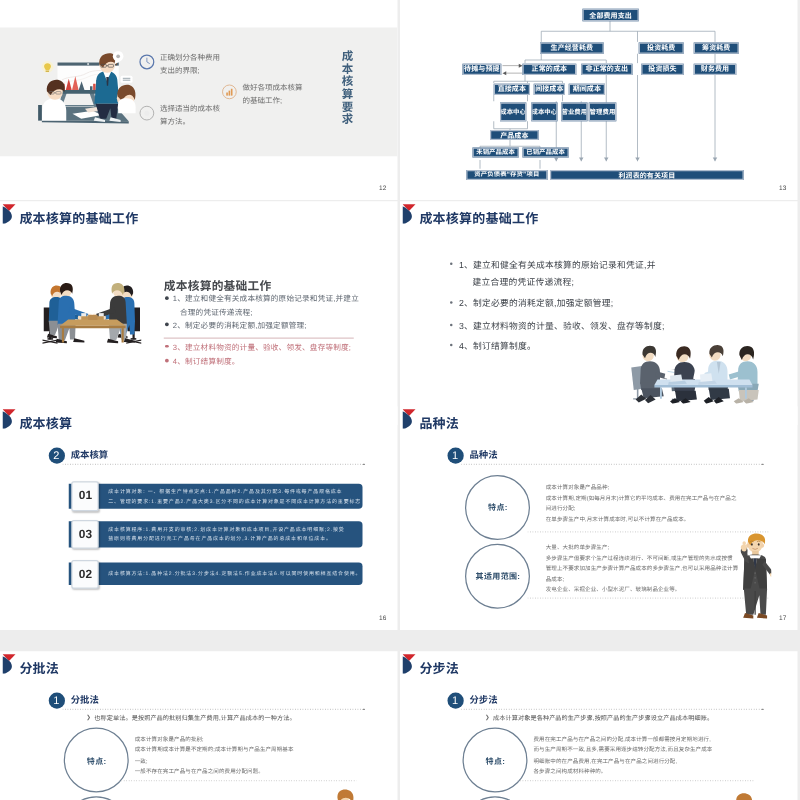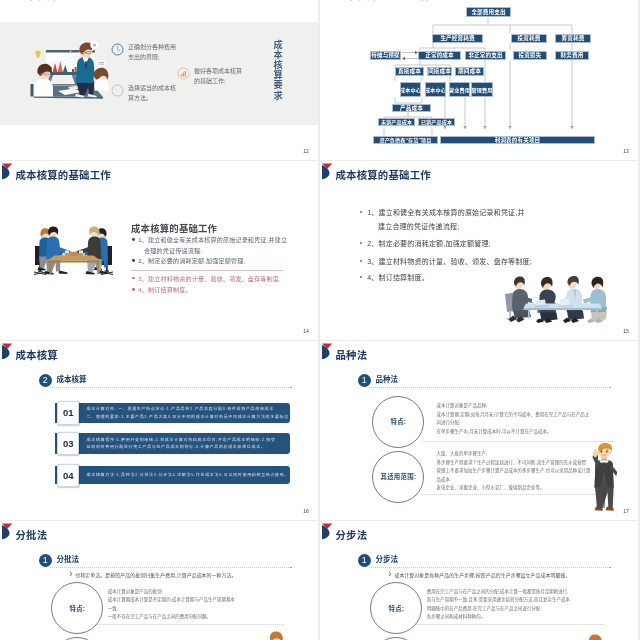--- a/index.html
+++ b/index.html
@@ -4,21 +4,21 @@
 <title>Slide thumbnails</title>
 <style>
   html,body{margin:0;padding:0;}
   body{width:640px;height:640px;overflow:hidden;background:#ededed;
        font-family:"Liberation Sans","Noto Sans CJK SC",sans-serif;
        -webkit-font-smoothing:antialiased;text-rendering:optimizeLegibility;}
   .page{position:absolute;left:0;top:0;width:640px;height:640px;overflow:hidden;background:#ededed;}
   .grid{position:absolute;left:0;top:-19px;width:640px;height:740px;}
   .cell{position:absolute;width:318px;height:178.5px;background:#fff;overflow:hidden;}
   .c0{left:0;} .c1{left:320px;}
-  .r0{top:0;} .r1{top:180px;} .r2{top:360px;} .r3{top:540px;}
+  .r0{top:0;} .r1{top:180px;} .r2{top:344px;} .r3{top:540px;}
   .pnum{position:absolute;right:9px;bottom:5px;font-size:5.2px;color:#4a4a4a;line-height:1;}
 
   
   .hdr{position:absolute;left:0;top:0;width:318px;height:24px;}
   .flagsvg{position:absolute;left:1.9px;top:0.3px;}
   .ttl{position:absolute;left:15.5px;top:10px;font-size:10.4px;font-weight:bold;color:#1f3864;letter-spacing:.2px;line-height:1;}
 
   
   .secnum{position:absolute;width:13px;height:13px;border-radius:50%;background:#1f4e79;
           color:#fff;font-size:8.8px;font-weight:normal;text-align:center;line-height:13px;}
@@ -470,21 +470,21 @@
         <div>益原则将费用分配进行完工产品与在产品成本的划分,3.计算产品的总成本和单位成本。</div>
       </div>
     </div>
     <div class="s16num" style="top:91.2px;height:21.1px">03</div>
 
     <div class="s16bar" style="top:124.8px;height:18.5px">
       <div class="s16txt one">
         <div>成本核算方法:1.品种法2.分批法3.分步法4.定额法5.作业成本法6.可以同时使用和相互结合使用。</div>
       </div>
     </div>
-    <div class="s16num" style="top:123.2px;height:20.6px">04</div>
+    <div class="s16num" style="top:123.2px;height:20.6px">02</div>
     <div class="pnum">16</div>
   </div>
 
   <div class="cell c1 r2">
     <div class="hdr">
       <svg class="flagsvg" width="10.8" height="18.1" viewBox="0 0 10.8 18.1">
             <use href="#flagicon"></use>
           </svg>
       <div class="ttl">品种法</div>
     </div>

